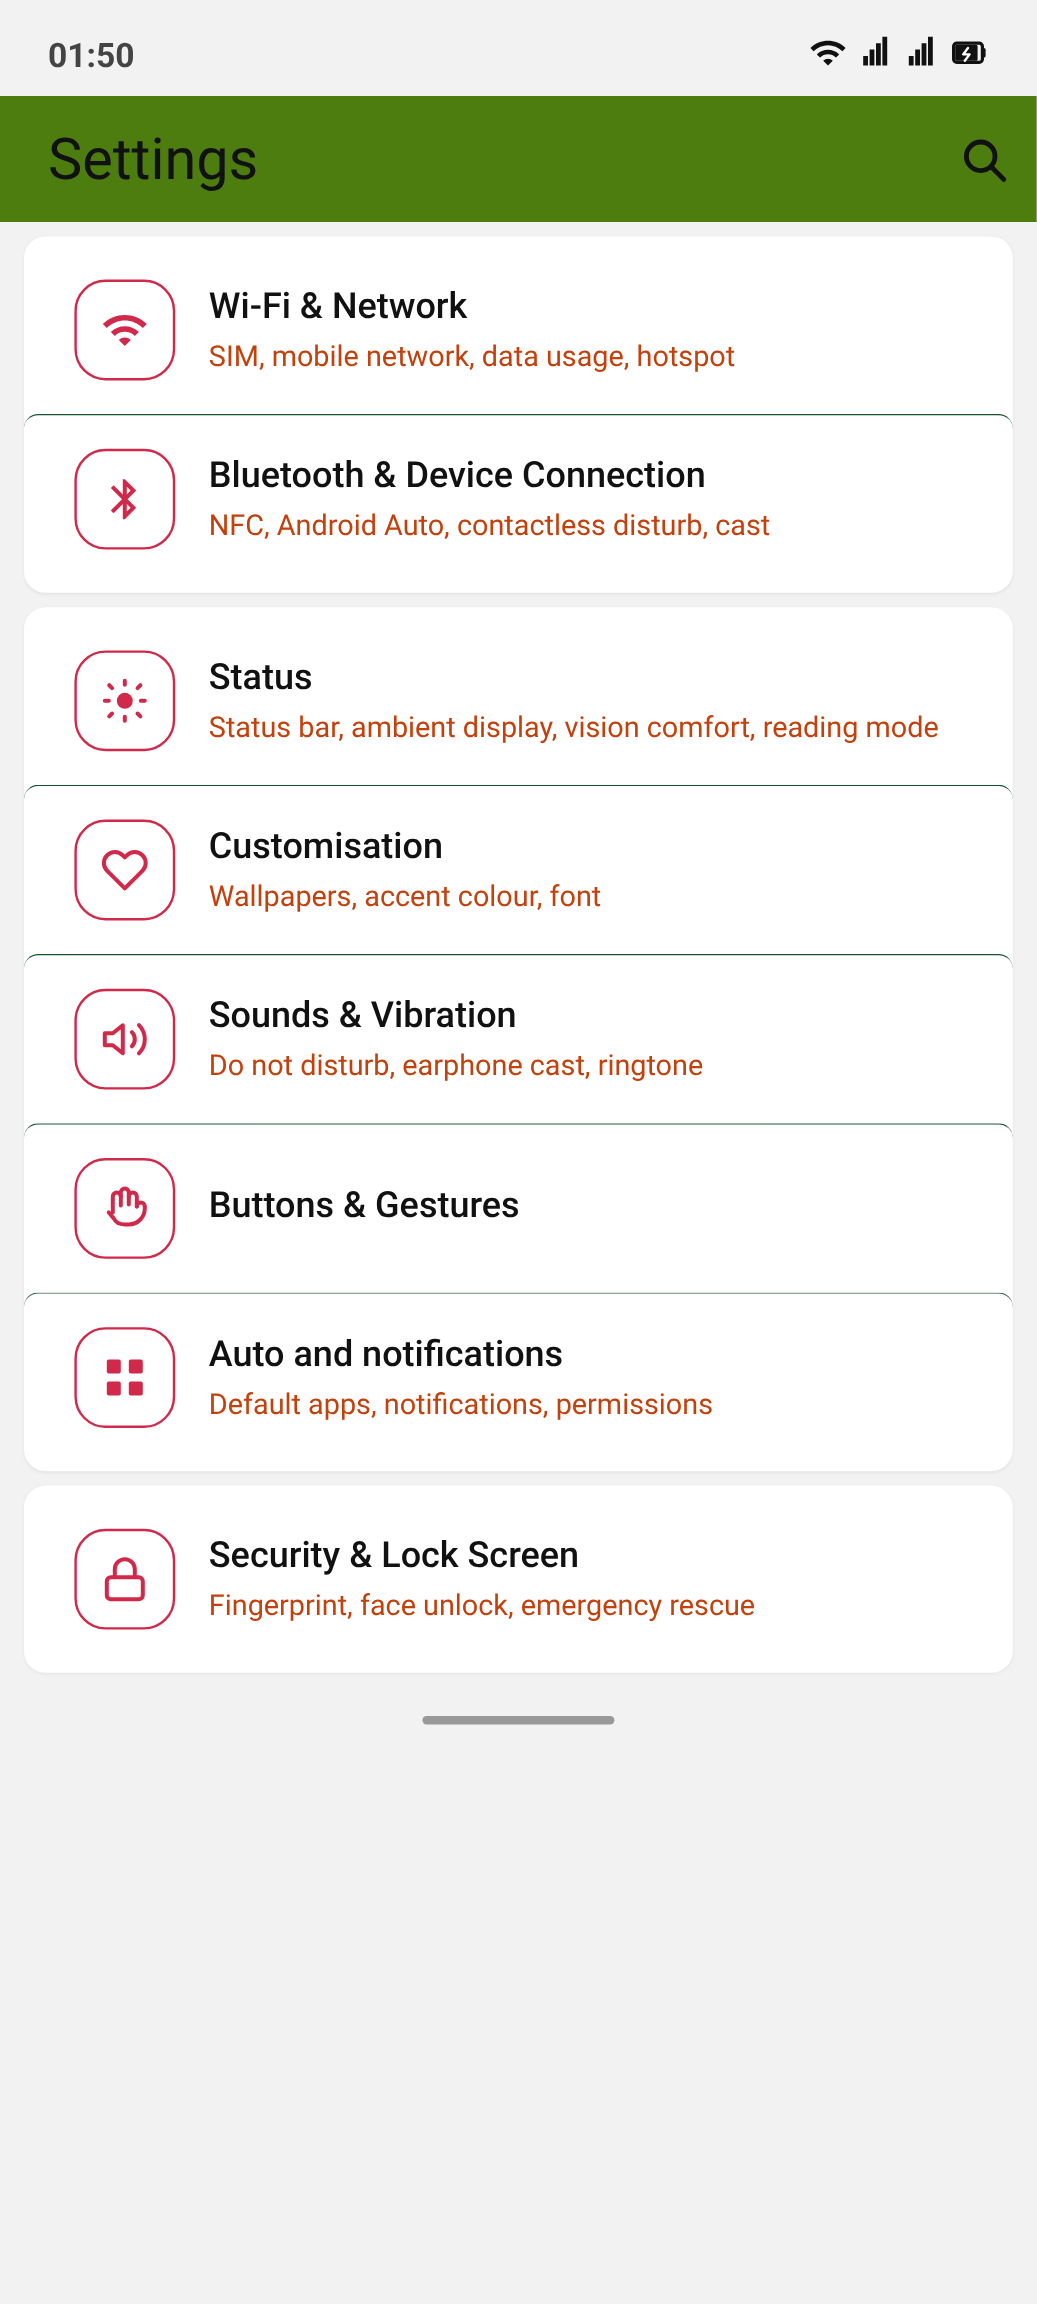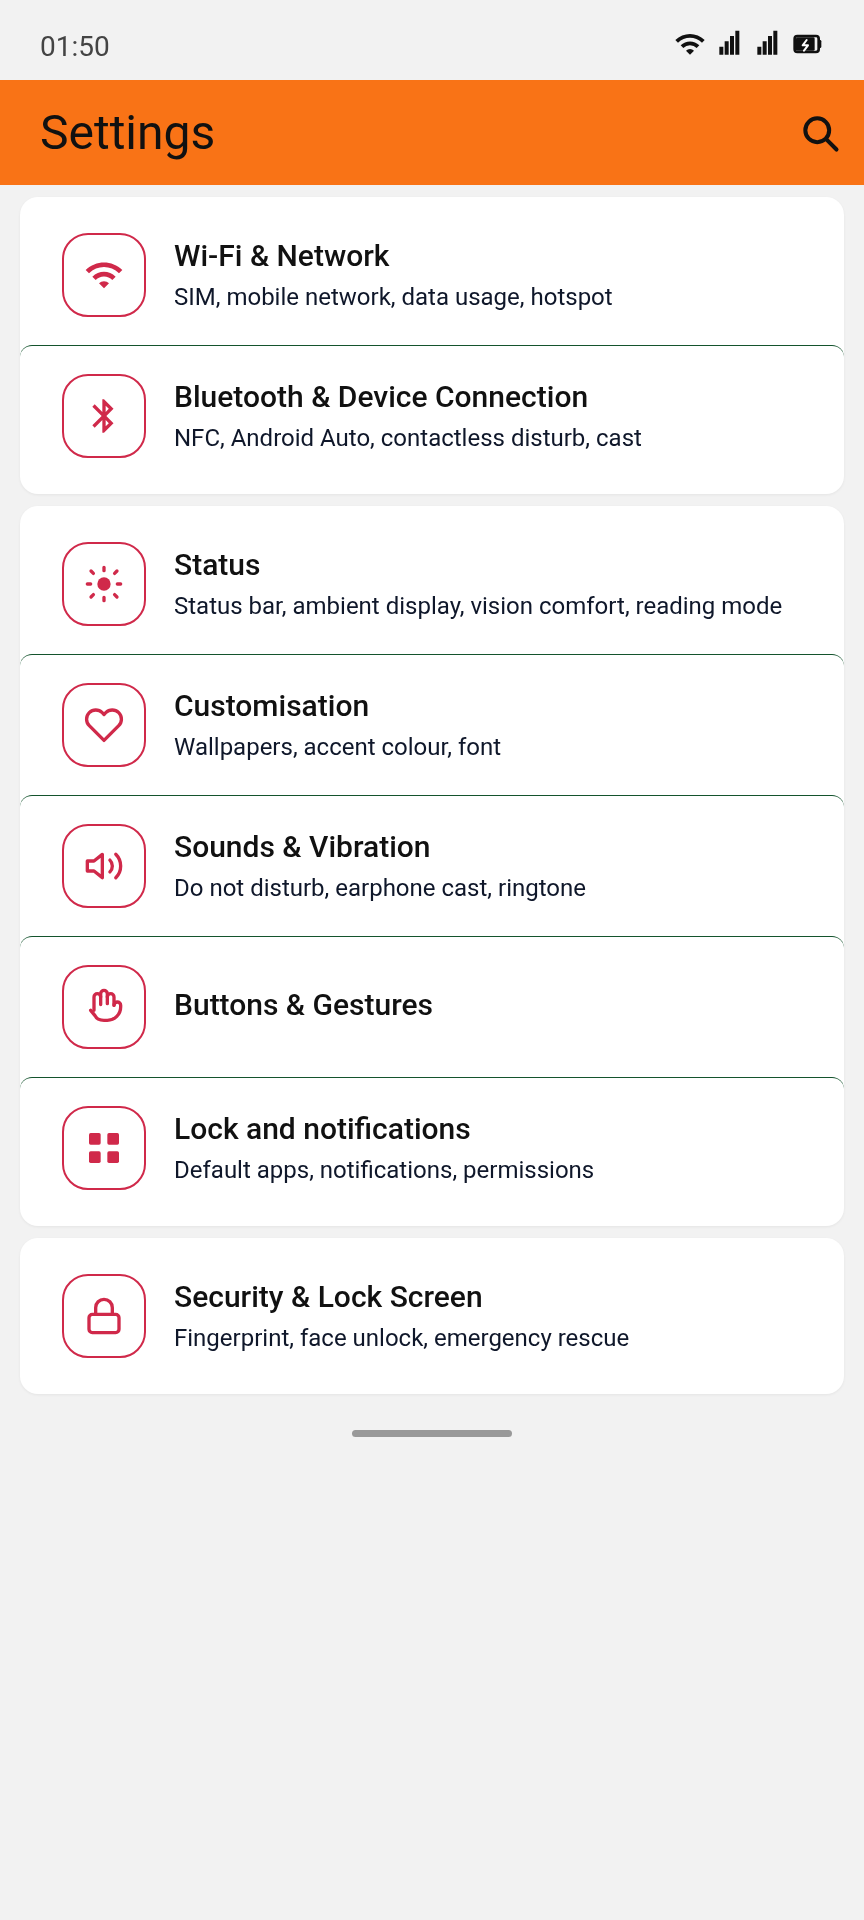--- a/index.html
+++ b/index.html
@@ -17,41 +17,41 @@
     .status-bar {
       display: flex;
       justify-content: space-between;
       align-items: center;
       padding: 28px 40px 16px 40px;
       background: #f2f2f2;
     }
 
     .status-time {
       font-size: 28px;
-      font-weight: 400;
+      font-weight: 700;
       color: #444;
     }
 
     .status-icons {
       display: flex;
       align-items: center;
       gap: 10px;
     }
 
     .status-icon {
       color: #222;
     }
 
     
     .header {
       display: flex;
       justify-content: space-between;
       align-items: center;
       padding: 24px 18px 24px 40px;
-      background: #f97316;
+      background: #4d7c0f;
     }
 
     .header-title {
       font-size: 48px;
       font-weight: 400;
       color: #111;
     }
 
     .header-search {
       width: 52px;
@@ -113,21 +113,21 @@
     .item-title {
       font-size: 30px;
       font-weight: 500;
       color: #111;
       line-height: 1.3;
       margin-bottom: 6px;
     }
 
     .item-subtitle {
       font-size: 24px;
-      color: #0f172a;
+      color: #c2410c;
       line-height: 1.35;
     }
 
     
     .bottom-bar {
       display: flex;
       justify-content: center;
       align-items: center;
       padding: 24px 0 32px;
     }
@@ -262,21 +262,21 @@
       <div class="settings-item">
         <div class="icon-wrap">
           <svg viewBox="0 0 24 24" width="42" height="42" fill="#d0294a">
       <rect x="3" y="3" width="7" height="7" rx="1"></rect>
       <rect x="14" y="3" width="7" height="7" rx="1"></rect>
       <rect x="3" y="14" width="7" height="7" rx="1"></rect>
       <rect x="14" y="14" width="7" height="7" rx="1"></rect>
     </svg>
         </div>
         <div class="item-text">
-          <div class="item-title">Lock and notifications</div>
+          <div class="item-title">Auto and notifications</div>
           <div class="item-subtitle">Default apps, notifications, permissions</div>
         </div>
       </div>
     </div>
     <div class="card">
       <div class="settings-item">
         <div class="icon-wrap">
           <svg viewBox="0 0 24 24" width="42" height="42" fill="none" stroke="#d0294a" stroke-width="2" stroke-linecap="round" stroke-linejoin="round">
       <rect x="3" y="11" width="18" height="11" rx="2" ry="2"></rect>
       <path d="M7 11V7a5 5 0 0110 0v4"></path>

